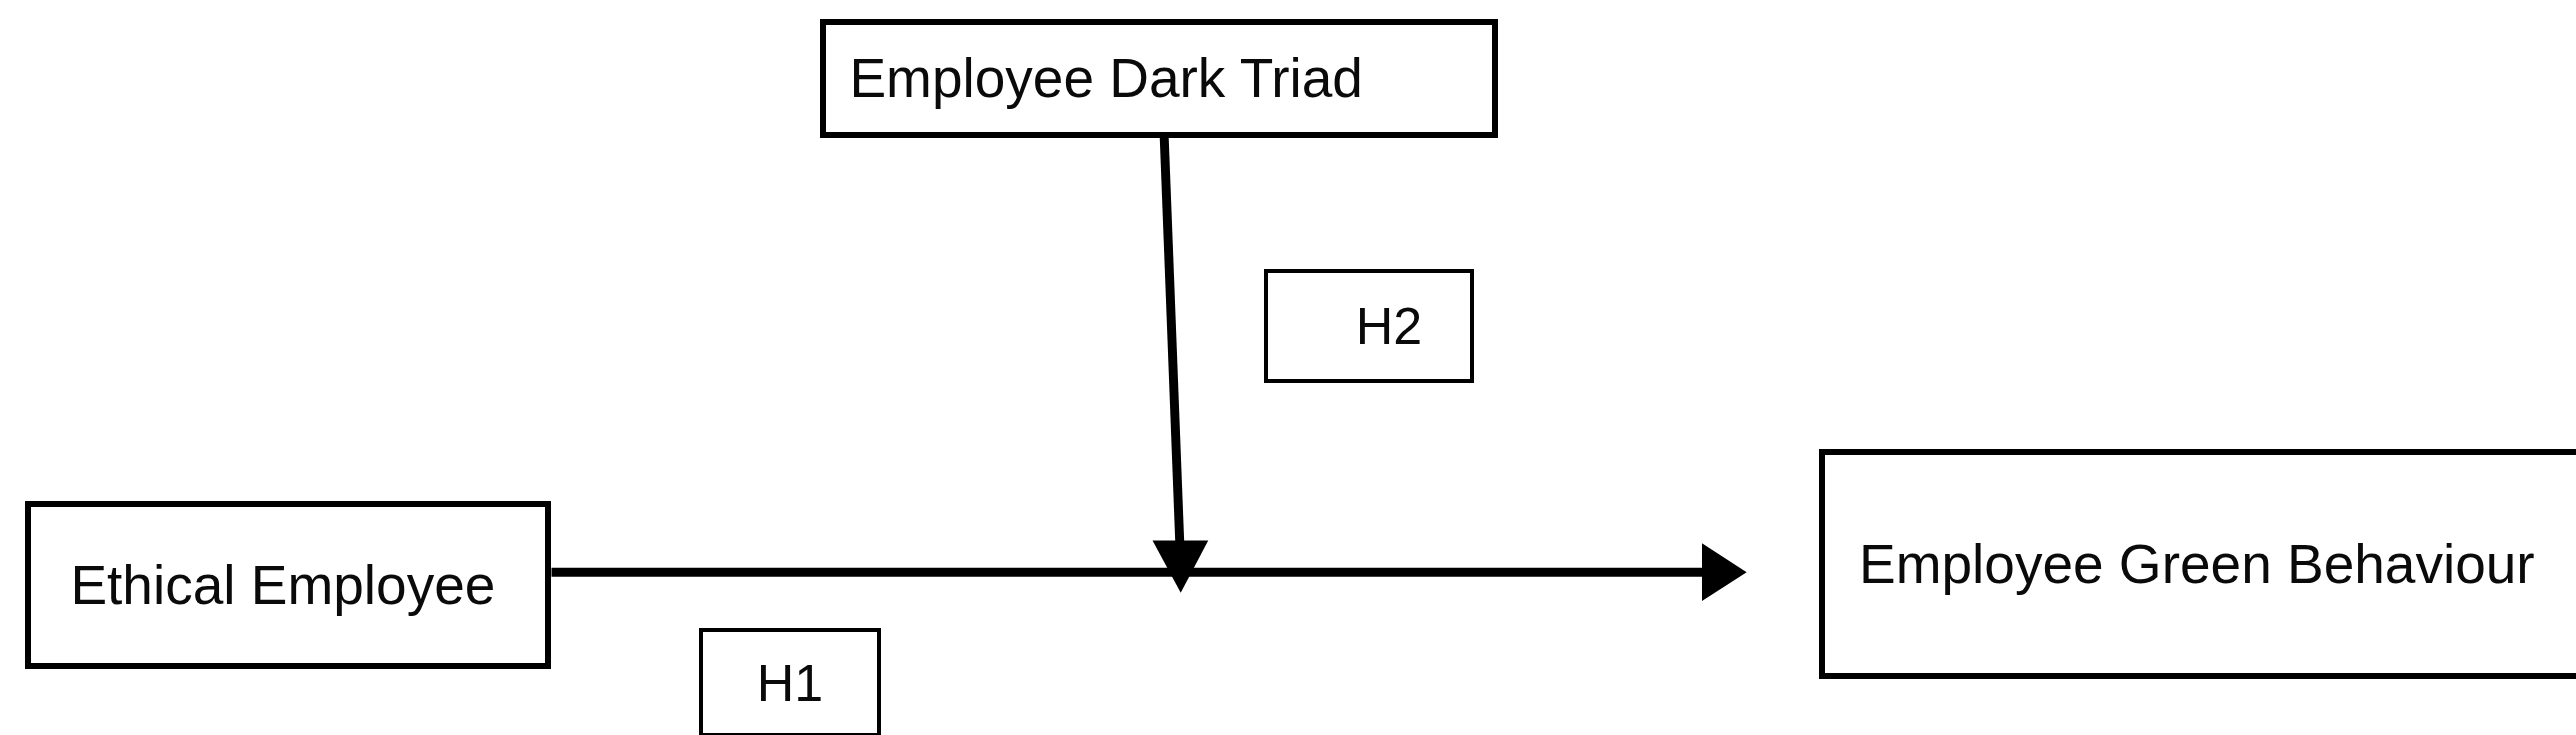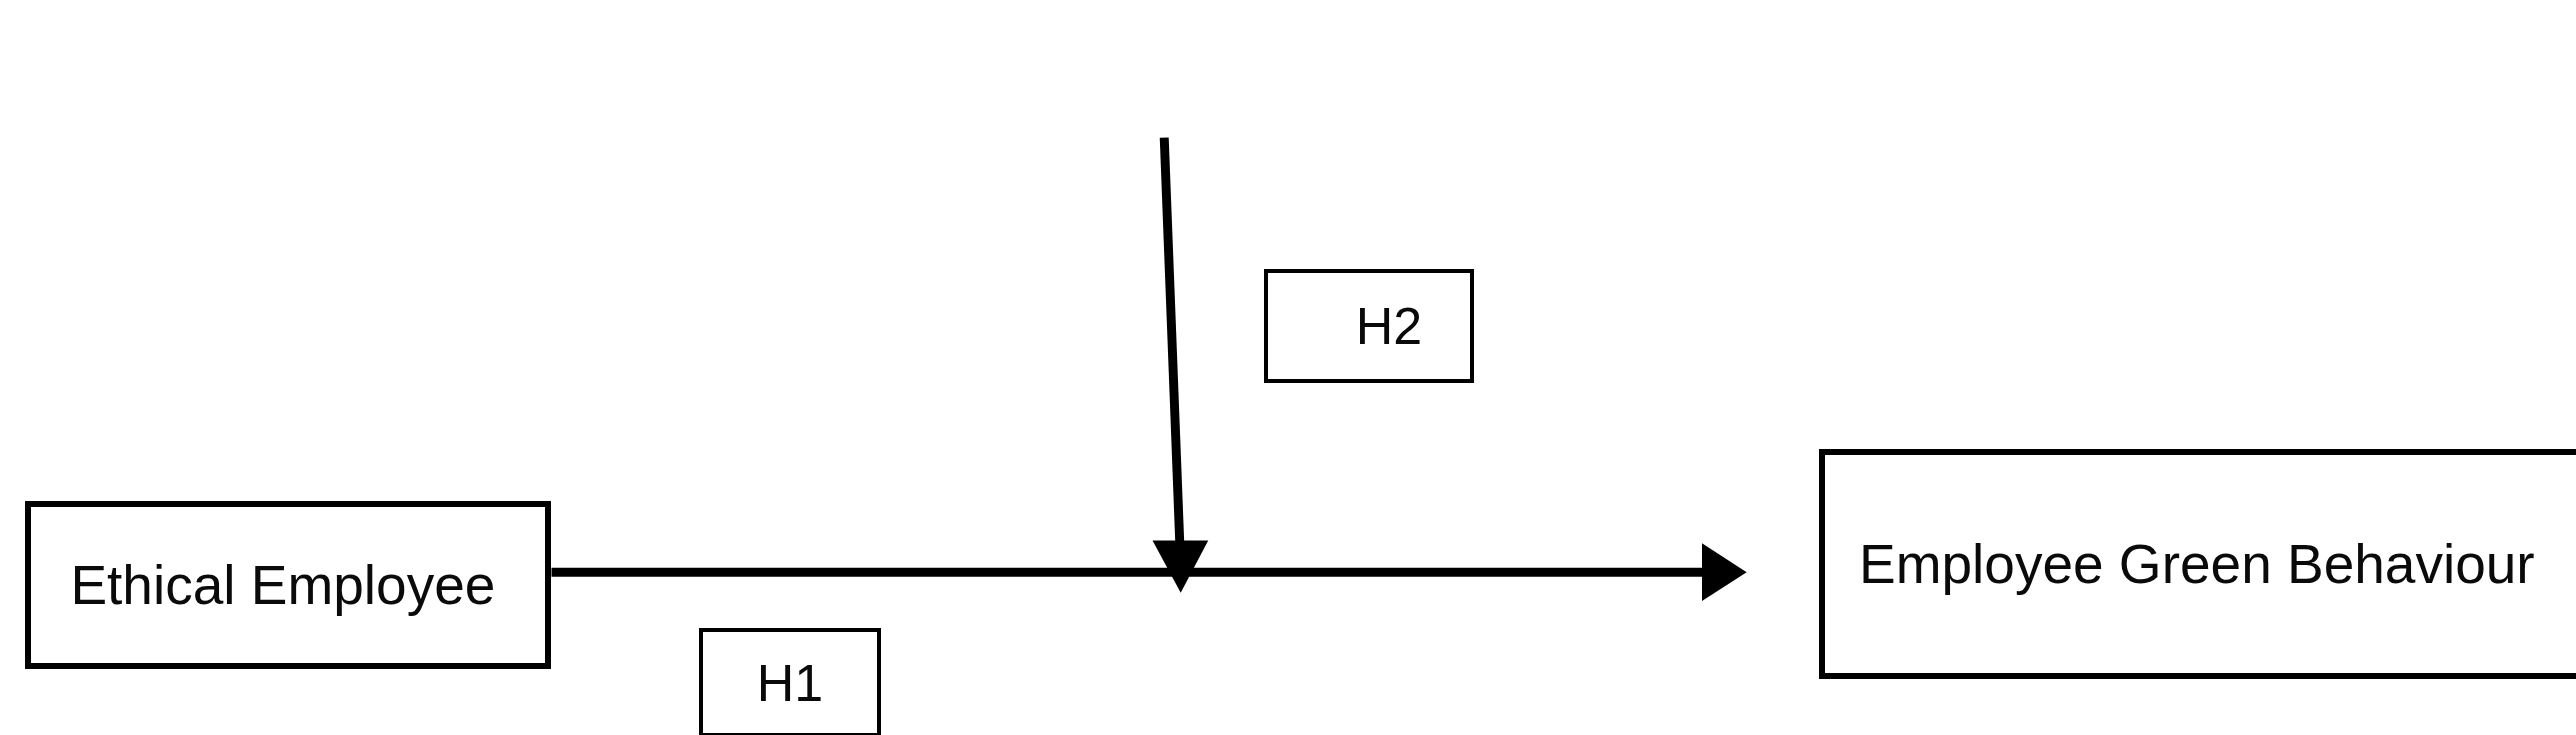--- a/index.html
+++ b/index.html
@@ -99,20 +99,23 @@
       <line x1="802" y1="832" x2="2482" y2="832" stroke="#000000" stroke-width="13"></line>
       <polygon points="2475,790 2475,874 2540,832" fill="#000000"></polygon>
     </g>
 
     <g>
       <line x1="1693" y1="200" x2="1716" y2="800" stroke="#000000" stroke-width="13"></line>
       <polygon points="1676,786 1757,786 1717,862" fill="#000000"></polygon>
     </g>
   </svg>
 
+  <div class="node" id="node-employee-dark-triad">
+    <span class="node-label">Employee Dark Triad</span>
+  </div>
 
   <div class="hyp-box" id="hyp-h2">
     <span class="hyp-label">H2</span>
   </div>
 
   <div class="node" id="node-ethical-climate">
     <span class="node-label">Ethical Employee</span>
   </div>
 
   <div class="node" id="node-employee-green-behaviour">

